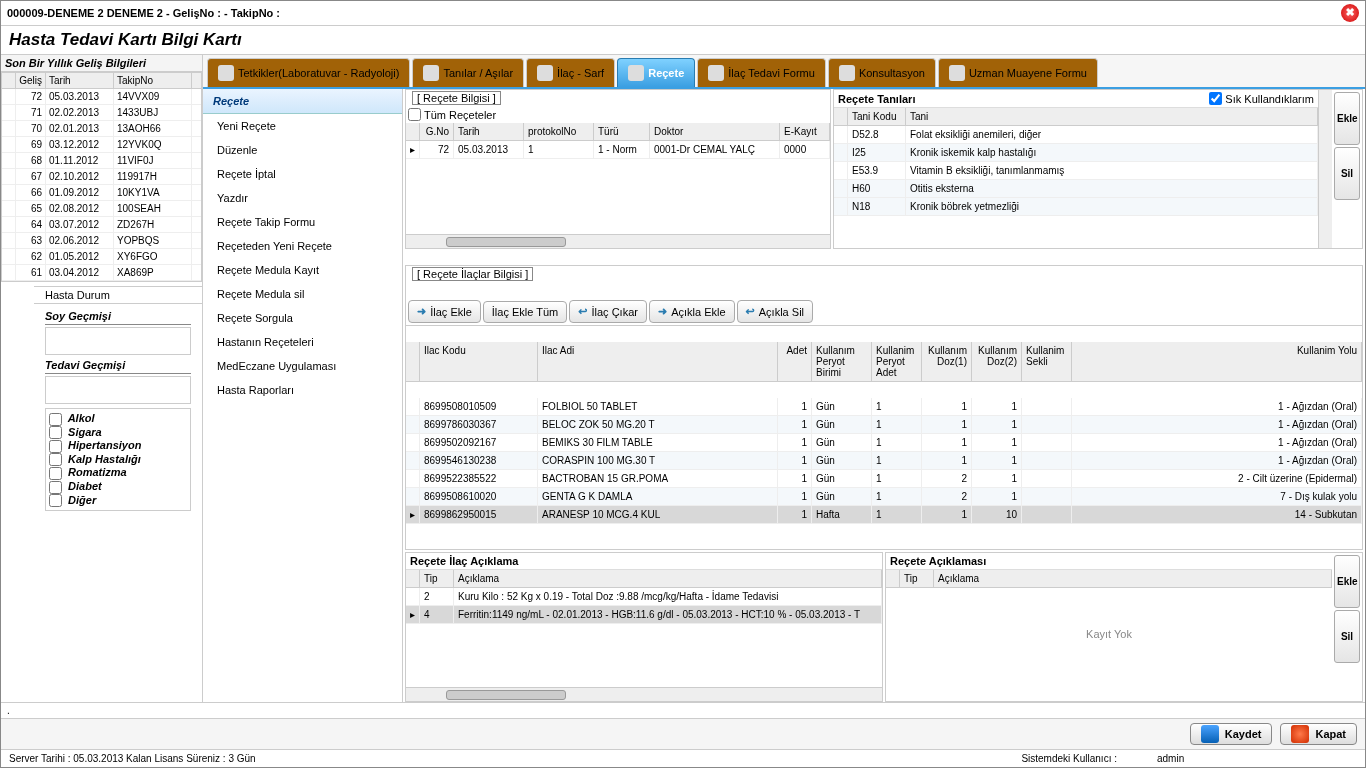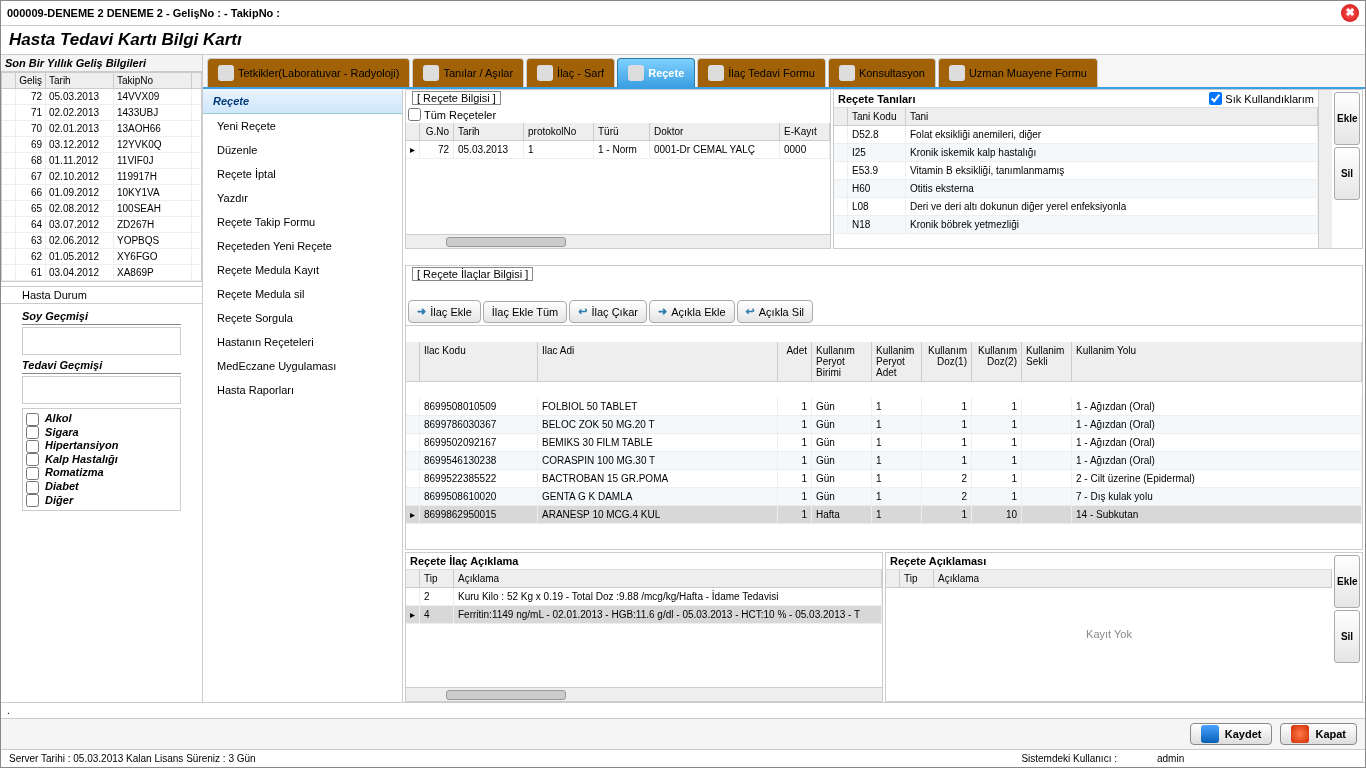--- a/index.html
+++ b/index.html
@@ -13,21 +13,21 @@
 .main { flex: 1; display: flex; overflow: hidden; }
 .left-col { width: 202px; border-right: 1px solid #ccc; display: flex; flex-direction: column; }
 .panel-title { font-weight: bold; font-style: italic; padding: 2px 4px; border-bottom: 1px solid #ccc; background:#f4f4f4; }
 .grid { border:1px solid #ccc; }
 .grid-head { display:flex; background:#eee; border-bottom:1px solid #ccc; font-size:10px; }
 .grid-head div { padding:2px 3px; border-right:1px solid #ccc; }
 .grid-body { overflow:auto; }
 .grid-row { display:flex; border-bottom:1px solid #eee; font-size:10px; }
 .grid-row div { padding:2px 3px; border-right:1px solid #eee; white-space:nowrap; overflow:hidden; }
 .visits .c0{width:14px;} .visits .c1{width:30px;text-align:right;} .visits .c2{width:68px;} .visits .c3{width:78px;}
-.left-mid { padding:2px 21px; border-top:1px solid #ccc; }
+.left-mid { padding:2px 11px; border-top:1px solid #ccc;margin-left:33px; }
 .panel-sub { font-weight:bold; font-style:italic; border-bottom:1px solid #888; padding:2px 0; margin-top:2px;}
 .empty-box { border:1px solid #ccc; height:28px; margin:2px 0; background:#fff;}
 .check-list { border:1px solid #ccc; padding:3px; margin-top:4px;}
 .check-list label { display:block; font-weight:bold; font-style:italic; }
 .check-list input { vertical-align:middle; margin-right:3px;}
 .right-col { flex:1; display:flex; flex-direction:column; overflow:hidden;}
 .tabbar { display:flex; border-bottom:2px solid #3b9fe2; background:#f6f6f6; padding:0 4px; align-items:flex-end; height:34px;}
 .tab { display:flex; align-items:center; padding:6px 10px; border:1px solid #ccc; border-bottom:none; border-radius:4px 4px 0 0; background:#a16207; margin-right:2px; font-size:11px; gap:4px; cursor:pointer;}
 .tab.active { background:linear-gradient(#7fd1ff,#3b9fe2); color:#fff; font-weight:bold; border-color:#2a7cb0;}
 .tab .ico { width:16px; height:16px; background:#ddd; border-radius:3px; display:inline-block;}
@@ -49,21 +49,21 @@
 .grid-wide-head div{padding:3px 4px;border-right:1px solid #ccc;}
 .grid-wide-row{display:flex;border-bottom:1px solid #eee;font-size:10px;}
 .grid-wide-row div{padding:3px 4px;border-right:1px solid #eee;white-space:nowrap;overflow:hidden;}
 .rb .c0{width:14px;} .rb .c1{width:34px;text-align:right;} .rb .c2{width:70px;} .rb .c3{width:70px;} .rb .c4{width:56px;} .rb .c5{width:130px;} .rb .c6{width:50px;}
 .tani .c0{width:14px;} .tani .c1{width:58px;} .tani .c2{flex:1;}
 .side-btns { width:30px; display:flex; flex-direction:column; gap:2px; padding:2px;}
 .side-btn { border:1px solid #aaa; background:linear-gradient(#fff,#e5e5e5); padding:20px 2px; text-align:center; font-size:10px; font-weight:bold; cursor:pointer; border-radius:3px;}
 .toolbar { display:flex; gap:2px; padding:2px; border-bottom:1px solid #ccc; align-items:center;}
 .tbtn { border:1px solid #aaa; background:linear-gradient(#fff,#e5e5e5); padding:4px 8px; border-radius:4px; cursor:pointer; display:flex; align-items:center; gap:4px; font-size:11px;}
 .tbtn .arr{color:#2a7cb0;font-weight:bold;}
-.ilac .c0{width:14px;} .ilac .c1{width:118px;} .ilac .c2{width:240px;} .ilac .c3{width:34px;text-align:right;} .ilac .c4{width:60px;} .ilac .c5{width:50px;} .ilac .c6{width:50px;text-align:right;} .ilac .c7{width:50px;text-align:right;} .ilac .c8{width:50px;} .ilac .c9{flex:1;}
+.ilac .c0{width:14px;} .ilac .c1{width:118px;} .ilac .c2{width:240px;} .ilac .c3{width:34px;text-align:right;} .ilac .c4{width:60px;} .ilac .c5{width:50px;} .ilac .c6{width:50px;text-align:right;} .ilac .c7{width:50px;text-align:right;} .ilac .c8{width:50px;} .ilac .c9{flex:1;text-align:right;}
 .grid-wide-row.alt{background:#f4f8fb;}
 .acik .c0{width:14px;} .acik .c1{width:34px;} .acik .c2{flex:1;}
 .bottom-split{display:flex;gap:2px;flex:0 0 150px;}
 .no-rec{color:#888;text-align:center;padding:40px 0;}
 .statusbar{border-top:1px solid #ccc;padding:4px 8px;display:flex;justify-content:flex-end;gap:8px;background:#f5f5f5;}
 .bigbtn{border:1px solid #888;background:linear-gradient(#fff,#ddd);padding:1px 10px;border-radius:4px;display:flex;align-items:center;gap:6px;font-weight:bold;cursor:pointer;}
 .bigbtn .bi{width:18px;height:18px;border-radius:3px;display:inline-block;}
 .save-ico{background:linear-gradient(#4aa3ff,#0560b5);}
 .close-ico{background:radial-gradient(circle,#ff7a4a,#d12c00);}
 .footer{border-top:1px solid #ccc;padding:3px 8px;display:flex;gap:40px;font-size:10px;}
@@ -304,25 +304,20 @@
                     <div class="grid-wide-row tani">
                       <div class="c0"></div>
                       <div class="c1">E53.9</div>
                       <div class="c2">Vitamin B eksikliği, tanımlanmamış</div>
                     </div>
                     <div class="grid-wide-row tani alt">
                       <div class="c0"></div>
                       <div class="c1">H60</div>
                       <div class="c2">Otitis eksterna</div>
                     </div>
-                    <div class="grid-wide-row tani">
-                      <div class="c0"></div>
-                      <div class="c1">L08</div>
-                      <div class="c2">Deri ve deri altı dokunun diğer yerel enfeksiyonla</div>
-                    </div>
                     <div class="grid-wide-row tani alt">
                       <div class="c0"></div>
                       <div class="c1">N18</div>
                       <div class="c2">Kronik böbrek yetmezliği</div>
                     </div>
                   </div>
               </div>
               <div class="scrollbar-v"></div>
               <div class="side-btns">
                 <div class="side-btn">Ekle</div>

